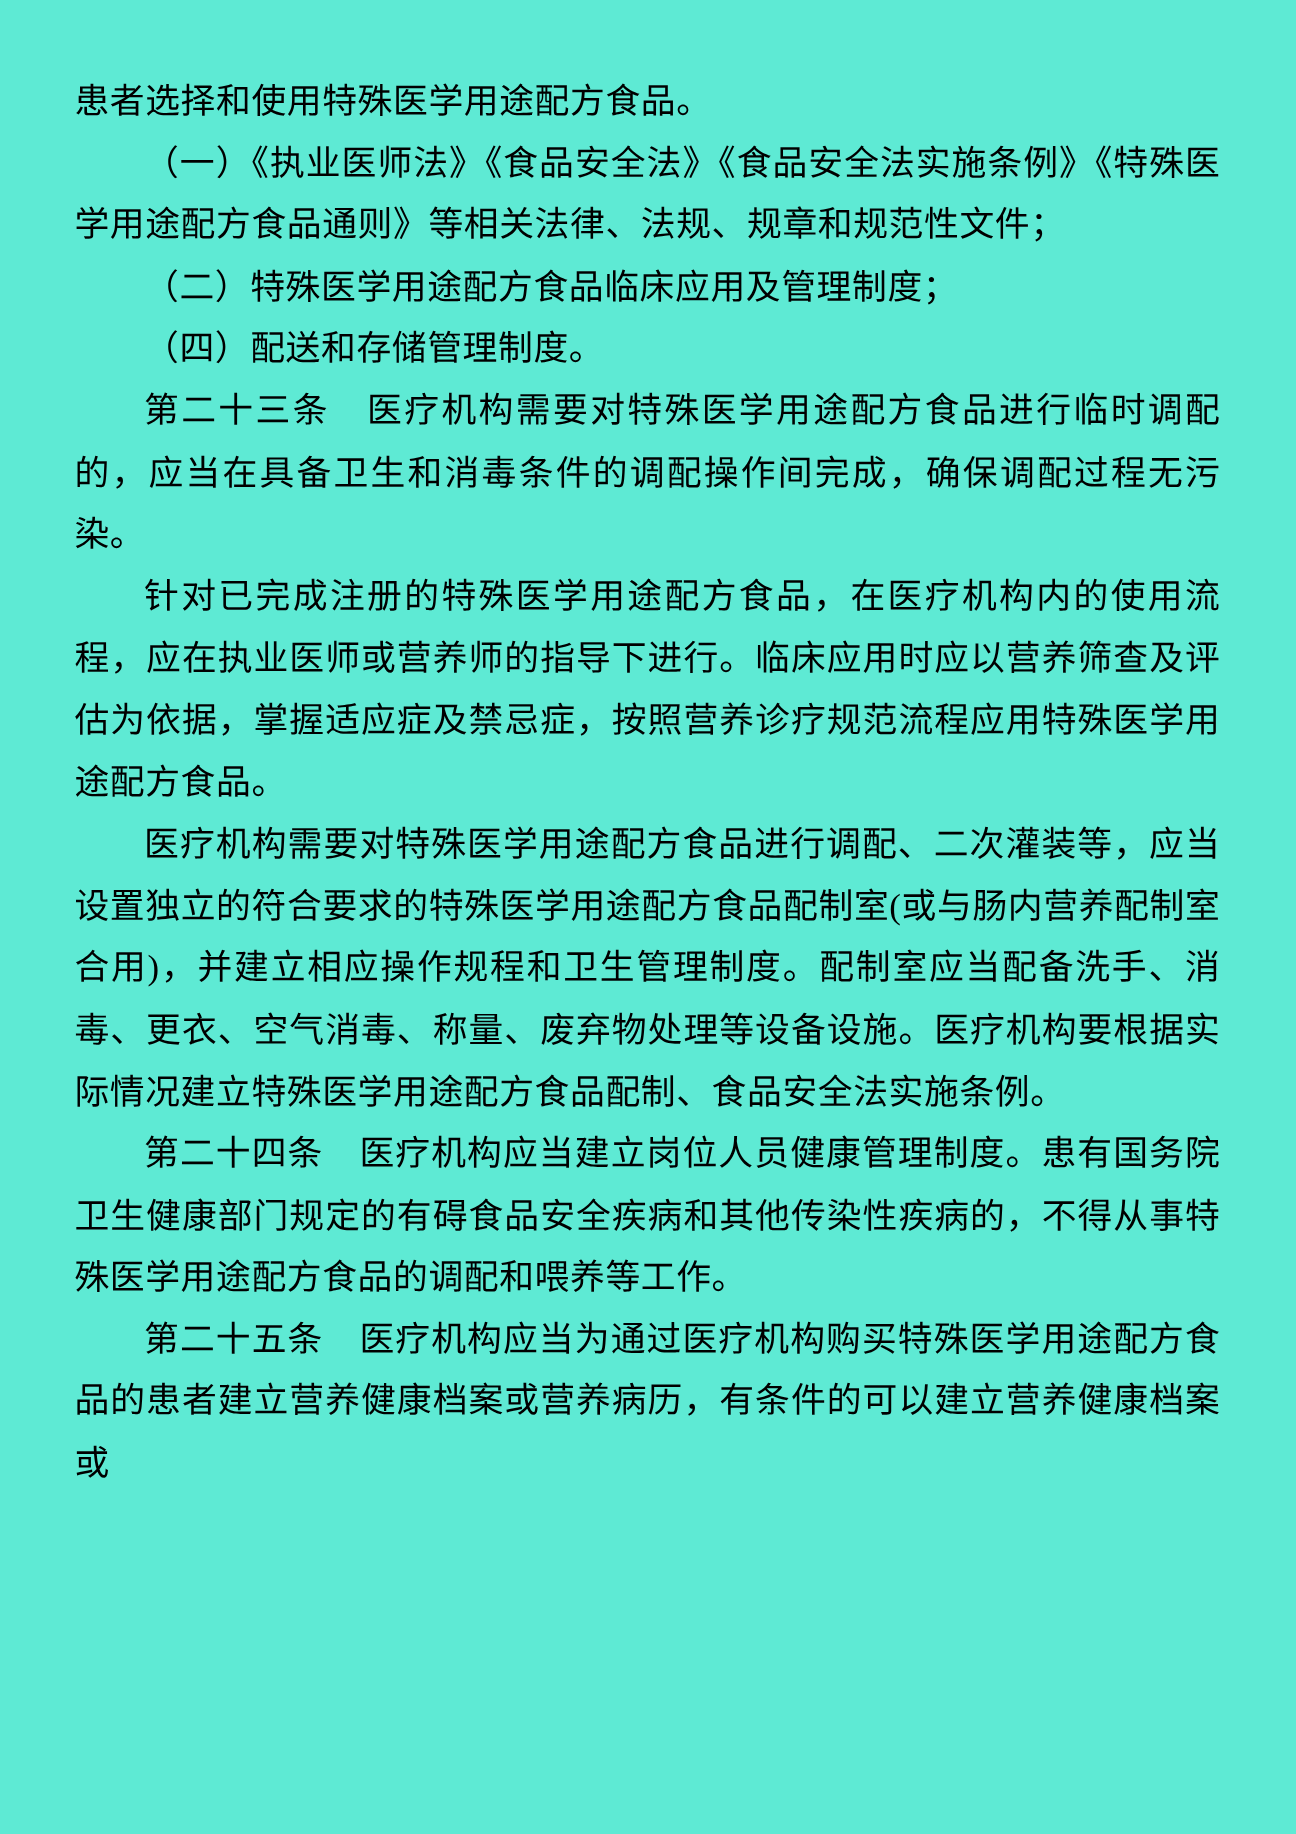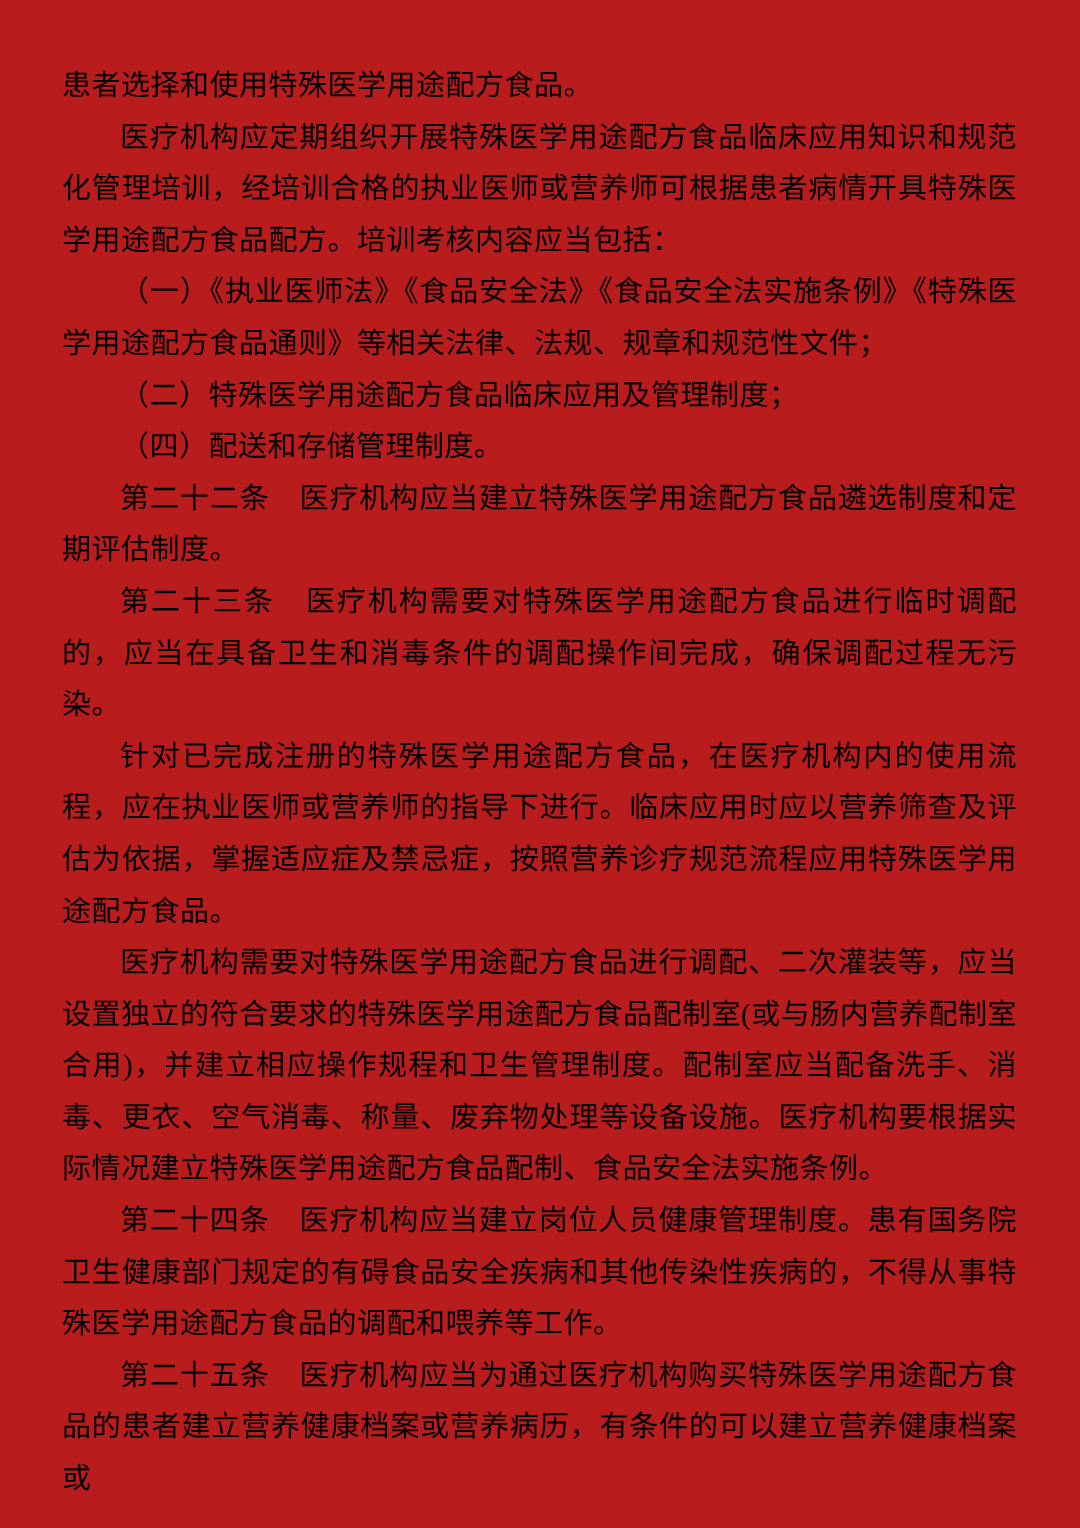--- a/index.html
+++ b/index.html
@@ -4,21 +4,21 @@
 <style>
   html, body {
     margin: 0;
     padding: 0;
     background: #ffffff;
   }
   .page {
     position: relative;
     width: 1080px;
     height: 1528px;
-    background: #b91c1c;
+    background: #5eead4;
     overflow: hidden;
     box-sizing: border-box;
   }
   .doc-body {
     position: absolute;
     top: 60px;
     left: 62px;
     width: 955px;
     color: #000000;
     font-family: "Liberation Serif", "DejaVu Serif", serif;
@@ -35,24 +35,22 @@
   .para.indent {
     text-indent: 2em;
   }
 </style>
 </head>
 <body>
 
 <div class="page">
   <div class="doc-body">
     <p class="para">患者选择和使用特殊医学用途配方食品。</p>
-    <p class="para indent">医疗机构应定期组织开展特殊医学用途配方食品临床应用知识和规范化管理培训，经培训合格的执业医师或营养师可根据患者病情开具特殊医学用途配方食品配方。培训考核内容应当包括：</p>
     <p class="para indent">（一）《执业医师法》《食品安全法》《食品安全法实施条例》《特殊医学用途配方食品通则》等相关法律、法规、规章和规范性文件；</p>
     <p class="para indent">（二）特殊医学用途配方食品临床应用及管理制度；</p>
     <p class="para indent">（四）配送和存储管理制度。</p>
-    <p class="para indent">第二十二条　医疗机构应当建立特殊医学用途配方食品遴选制度和定期评估制度。</p>
     <p class="para indent">第二十三条　医疗机构需要对特殊医学用途配方食品进行临时调配的，应当在具备卫生和消毒条件的调配操作间完成，确保调配过程无污染。</p>
     <p class="para indent">针对已完成注册的特殊医学用途配方食品，在医疗机构内的使用流程，应在执业医师或营养师的指导下进行。临床应用时应以营养筛查及评估为依据，掌握适应症及禁忌症，按照营养诊疗规范流程应用特殊医学用途配方食品。</p>
     <p class="para indent">医疗机构需要对特殊医学用途配方食品进行调配、二次灌装等，应当设置独立的符合要求的特殊医学用途配方食品配制室(或与肠内营养配制室合用)，并建立相应操作规程和卫生管理制度。配制室应当配备洗手、消毒、更衣、空气消毒、称量、废弃物处理等设备设施。医疗机构要根据实际情况建立特殊医学用途配方食品配制、食品安全法实施条例。</p>
     <p class="para indent">第二十四条　医疗机构应当建立岗位人员健康管理制度。患有国务院卫生健康部门规定的有碍食品安全疾病和其他传染性疾病的，不得从事特殊医学用途配方食品的调配和喂养等工作。</p>
     <p class="para indent">第二十五条　医疗机构应当为通过医疗机构购买特殊医学用途配方食品的患者建立营养健康档案或营养病历，有条件的可以建立营养健康档案或</p>
   </div>
 </div>
 
 </body></html>

